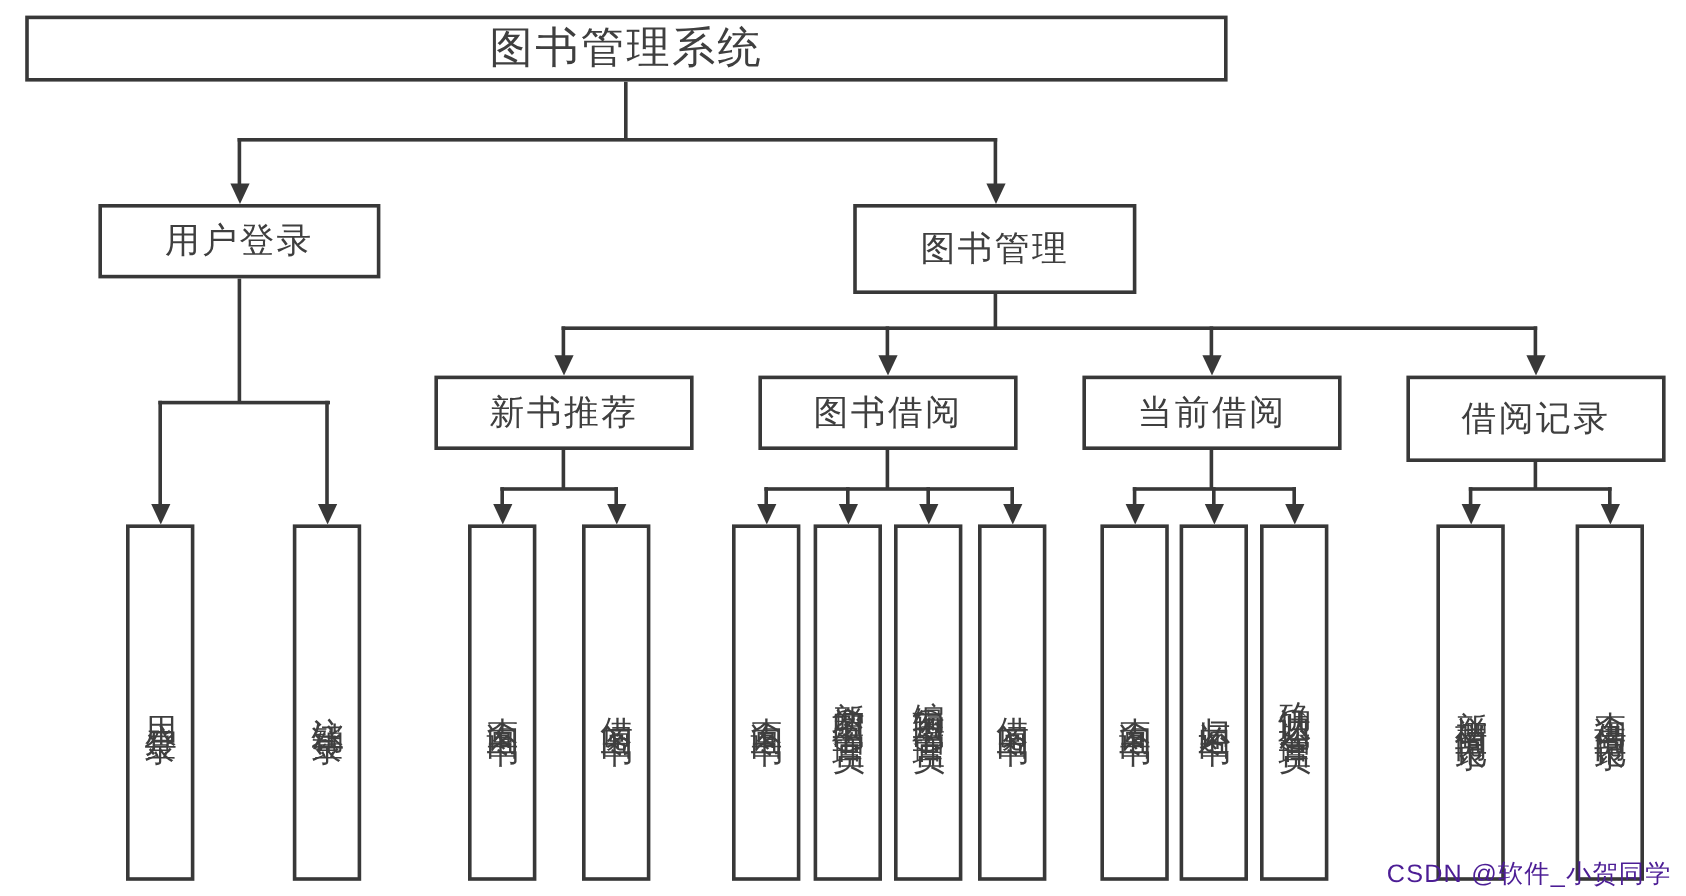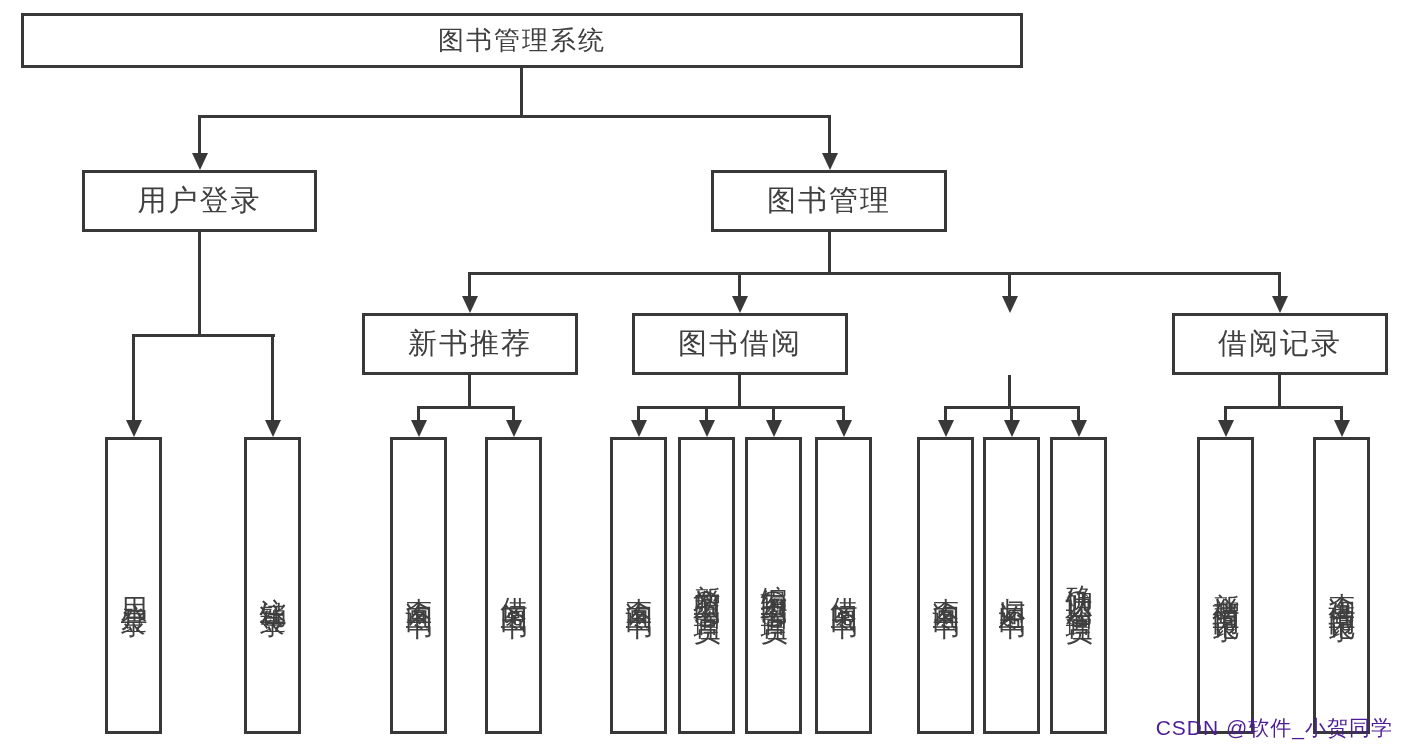--- a/index.html
+++ b/index.html
@@ -26,21 +26,21 @@
   
   .node {
     position:absolute;
     background:#ffffff;
     border:3px solid #383838;
     display:flex; align-items:center; justify-content:center;
     color:#3f3f3f;
     letter-spacing:1px;
     z-index:2;
   }
-  .root { font-size:26px; letter-spacing:2px; }
+  .root { font-size:36px; letter-spacing:2px; }
   .lvl  { font-size:29px; letter-spacing:2px; }
   .leaf {
     top:437px; height:297px; width:57px;
     writing-mode:vertical-rl;
     text-orientation:mixed;
     font-size:27px;
     letter-spacing:5px;
     line-height:1;
   }
   .leaf span { display:inline-block; }
@@ -119,31 +119,34 @@
   <div class="v" style="left:1340px;top:406px;height:16px"></div>
   <div class="a" style="left:1334px;top:420px"></div>
 
   <div class="node root" style="left:21px;top:13px;width:1002px;height:55px">
     <span>图书管理系统</span>
   </div>
 
   <div class="node lvl" style="left:82px;top:170px;width:235px;height:62px">
     <span>用户登录</span>
   </div>
-  <div class="node lvl" style="left:711px;top:170px;width:236px;height:62px">
+  <div class="node lvl" style="left:711px;top:170px;width:236px;height:75px">
     <span>图书管理</span>
   </div>
 
   <div class="node lvl" style="left:632px;top:313px;width:216px;height:62px">
     <span>图书借阅</span>
   </div>
   <div class="node lvl" style="left:362px;top:313px;width:216px;height:62px">
     <span>新书推荐</span>
   </div>
-  <div class="node lvl" style="left:1172px;top:313px;width:216px;height:62px">
+  <div class="node lvl" style="left:902px;top:313px;width:216px;height:62px">
+    <span>当前借阅</span>
+  </div>
+  <div class="node lvl" style="left:1172px;top:313px;width:216px;height:72px">
     <span>借阅记录</span>
   </div>
 
   <div class="node leaf" style="left:105px">
     <span>用户登录</span>
   </div>
   <div class="node leaf" style="left:244px">
     <span>注销登录</span>
   </div>
 

